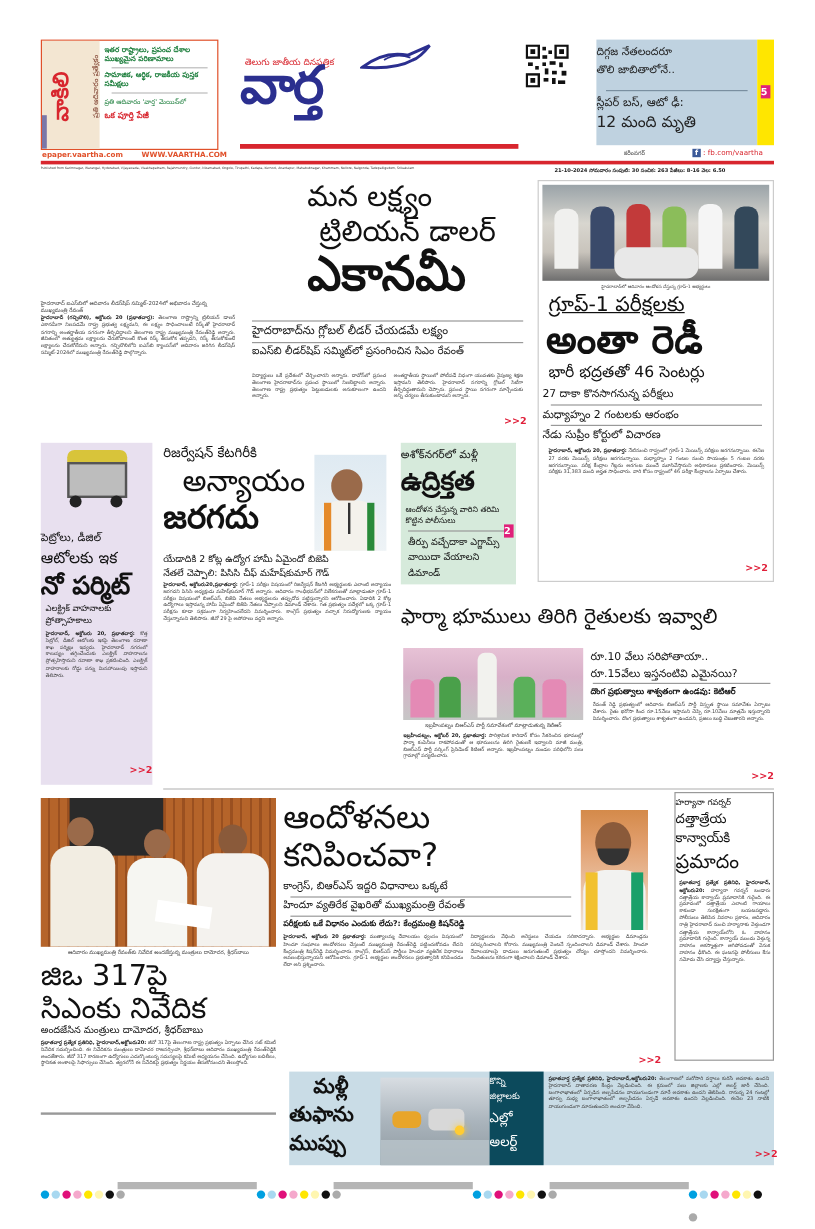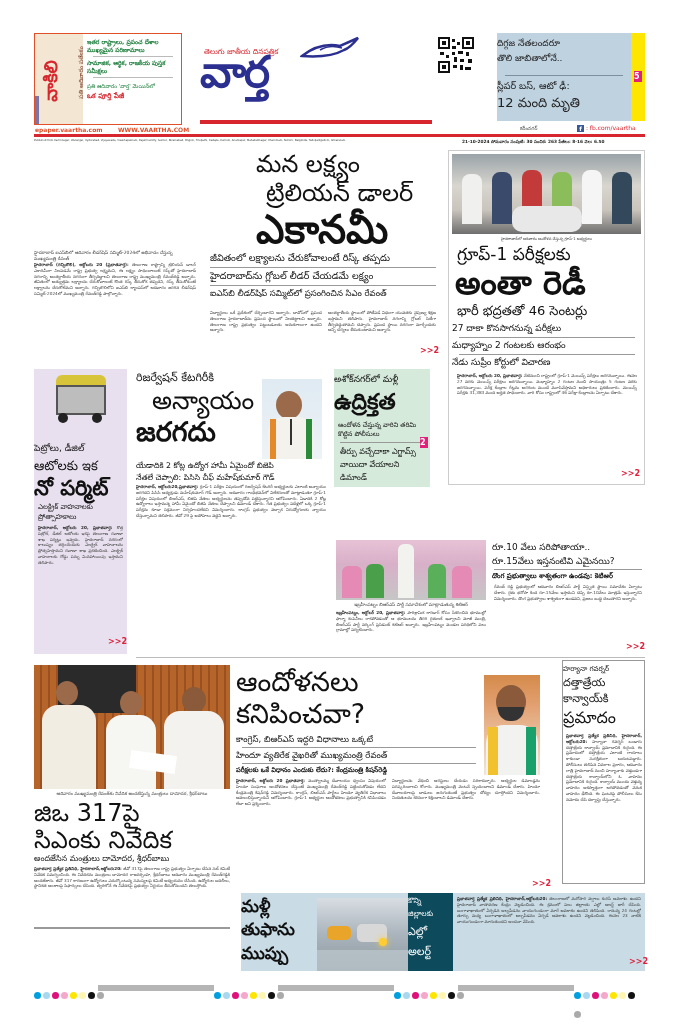--- a/index.html
+++ b/index.html
@@ -91,21 +91,20 @@
   <div class="abs bold" style="left:462px;top:139px;font-size:4.3px;color:#222;white-space:nowrap;">21-10-2024 సోమవారం సంపుటి: 30 సంచిక: 263 పేజీలు: 8-16 వెల: 6.50</div>
 </div>
 
 <div class="abs" style="left:34px;top:150px;width:400px;height:210px;">
   <div class="abs caption" style="left:0;top:100px;width:150px;text-align:left;">హైదరాబాద్ ఐఎస్‌బిలో ఆదివారం లీడర్‌షిప్ సమ్మిట్-2024లో అభివాదం చేస్తున్న ముఖ్యమంత్రి రేవంత్</div>
 
   <div class="abs center" style="left:222px;top:0;width:178px;font-size:24px;line-height:28px;">మన లక్ష్యం</div>
   <div class="abs center" style="left:232px;top:28px;width:178px;font-size:24px;line-height:30px;">ట్రిలియన్ డాలర్</div>
   <div class="abs center bold" style="left:222px;top:56px;width:178px;font-size:40px;line-height:46px;">ఎకానమీ</div>
 
-  <div class="abs center" style="left:176px;top:102px;width:228px;font-size:9.5px;white-space:nowrap;">జీవితంలో లక్ష్యాలను చేరుకోవాలంటే రిస్క్ తప్పదు</div>
   <div class="rule" style="left:176px;top:117px;width:226px;"></div>
   <div class="abs center" style="left:176px;top:120px;width:228px;font-size:9.5px;white-space:nowrap;">హైదరాబాద్‌ను గ్లోబల్ లీడర్ చేయడమే లక్ష్యం</div>
   <div class="rule" style="left:176px;top:135px;width:226px;"></div>
   <div class="abs center" style="left:176px;top:138px;width:228px;font-size:8.5px;white-space:nowrap;">ఐఎస్‌బి లీడర్‌షిప్ సమ్మిట్‌లో ప్రసంగించిన సిఎం రేవంత్</div>
 
   <div class="abs body-text" style="left:0;top:112px;width:162px;height:92px;">
     <span class="dateline">హైదరాబాద్ (గచ్చిబౌలి), అక్టోబరు 20 (ప్రభాతవార్త):</span>
     <span>తెలంగాణ రాష్ట్రాన్ని ట్రిలియన్ డాలర్ ఎకానమీగా నిలపడమే రాష్ట్ర ప్రభుత్వ లక్ష్యమని, ఈ లక్ష్యం సాధించాలంటే రిస్క్‌తో హైదరాబాద్ నగరాన్ని అంతర్జాతీయ నగరంగా తీర్చిదిద్దాలని తెలంగాణ రాష్ట్ర ముఖ్యమంత్రి రేవంత్‌రెడ్డి అన్నారు. జీవితంలో అత్యుత్తమ లక్ష్యాలను చేరుకోవాలంటే కొంత రిస్క్ తీసుకోక తప్పదని, రిస్క్ తీసుకోకుంటే లక్ష్యాలను చేరుకోలేమని అన్నారు. గచ్చిబౌలిలోని ఐఎస్‌బి క్యాంపస్‌లో ఆదివారం జరిగిన లీడర్‌షిప్ సమ్మిట్-2024లో ముఖ్యమంత్రి రేవంత్‌రెడ్డి పాల్గొన్నారు.</span>
   </div>
   <div class="abs body-text" style="left:176px;top:160px;width:112px;height:44px;">విద్యార్థులు ఒకే ప్రదేశంలో చేర్చించారని అన్నారు. దావోస్‌లో ప్రపంచ తెలంగాణ హైదరాబాద్‌ను ప్రపంచ స్థాయిలో నిలబెట్టాలని అన్నారు. తెలంగాణ రాష్ట్ర ప్రభుత్వం పెట్టుబడులకు అనుకూలంగా ఉందని అన్నారు.</div>
@@ -117,21 +116,21 @@
   <div class="photo" style="left:3px;top:3px;width:189px;height:80px;background:linear-gradient(180deg,#9aa3a8 0%,#d8d6cf 40%,#c9c4bc 70%,#6e6e6e 100%);">
     <div class="abs" style="left:10px;top:20px;width:20px;height:50px;background:#f0f0ee;border-radius:8px 8px 0 0;"></div>
     <div class="abs" style="left:40px;top:18px;width:20px;height:52px;background:#3a4a6a;border-radius:8px 8px 0 0;"></div>
     <div class="abs" style="left:70px;top:16px;width:20px;height:54px;background:#c23a3a;border-radius:8px 8px 0 0;"></div>
     <div class="abs" style="left:100px;top:18px;width:20px;height:52px;background:#8bbd5a;border-radius:8px 8px 0 0;"></div>
     <div class="abs" style="left:130px;top:16px;width:20px;height:54px;background:#f5f5f5;border-radius:8px 8px 0 0;"></div>
     <div class="abs" style="left:160px;top:18px;width:20px;height:52px;background:#33485a;border-radius:8px 8px 0 0;"></div>
     <div class="abs" style="left:60px;top:52px;width:70px;height:26px;background:#e8e8e8;border-radius:10px;"></div>
   </div>
   <div class="abs caption" style="left:3px;top:85px;width:189px;font-size:3.8px;">హైదరాబాద్‌లో ఆదివారం ఆందోళన చేస్తున్న గ్రూప్-1 అభ్యర్థులు</div>
-  <div class="abs" style="left:8px;top:92px;width:185px;font-size:17px;line-height:22px;">గ్రూప్-1 పరీక్షలకు</div>
+  <div class="abs" style="left:8px;top:92px;width:185px;font-size:17px;line-height:22px;text-decoration:underline;">గ్రూప్-1 పరీక్షలకు</div>
   <div class="abs bold" style="left:6px;top:112px;width:188px;font-size:32px;line-height:40px;">అంతా రెడీ</div>
   <div class="abs" style="left:8px;top:152px;width:185px;font-size:13px;white-space:nowrap;">భారీ భద్రతతో 46 సెంటర్లు</div>
   <div class="abs center" style="left:3px;top:172px;width:189px;font-size:9px;">27 దాకా కొనసాగనున్న పరీక్షలు</div>
   <div class="rule" style="left:10px;top:186px;width:176px;"></div>
   <div class="abs center" style="left:3px;top:189px;width:189px;font-size:9px;">మధ్యాహ్నం 2 గంటలకు ఆరంభం</div>
   <div class="rule" style="left:10px;top:203px;width:176px;"></div>
   <div class="abs center" style="left:3px;top:206px;width:189px;font-size:9px;">నేడు సుప్రీం కోర్టులో విచారణ</div>
   <div class="abs body-text" style="left:8px;top:222px;width:180px;height:104px;">
     <span class="dateline">హైదరాబాద్, అక్టోబరు 20, ప్రభాతవార్త:</span>
     <span>నేటినుంచి రాష్ట్రంలో గ్రూప్-1 మెయిన్స్ పరీక్షలు జరగనున్నాయి. ఈనెల 27 వరకు మెయిన్స్ పరీక్షలు జరగనున్నాయి. మధ్యాహ్నం 2 గంటల నుంచి సాయంత్రం 5 గంటల వరకు జరగనున్నాయి. పరీక్ష కేంద్రాల గేట్లను అరగంట ముందే మూసివేస్తామని అధికారులు ప్రకటించారు. మెయిన్స్ పరీక్షకు 31,383 మంది అర్హత సాధించారు. వారి కోసం రాష్ట్రంలో 46 పరీక్షా కేంద్రాలను ఏర్పాటు చేశారు.</span>
@@ -179,20 +178,21 @@
 <div class="abs" style="left:334px;top:369px;width:96px;height:118px;background:#d6eadb;">
   <div class="abs center" style="left:0;top:5px;width:96px;font-size:9px;">అశోక్‌నగర్‌లో మళ్లీ</div>
   <div class="abs center bold" style="left:0;top:18px;width:96px;font-size:22px;line-height:30px;">ఉద్రిక్తత</div>
   <div class="abs center" style="left:4px;top:52px;width:86px;font-size:6.5px;line-height:9px;">ఆందోళన చేస్తున్న వారిని తరిమి కొట్టిన పోలీసులు</div>
   <div class="rule" style="left:6px;top:73px;width:80px;"></div>
   <div class="abs center" style="left:6px;top:76px;width:80px;font-size:8px;line-height:13px;">తీర్పు వచ్చేదాకా ఎగ్జామ్స్ వాయిదా వేయాలని డిమాండ్</div>
   <div class="abs bold center" style="left:86px;top:68px;width:8px;height:11px;font-size:8px;line-height:11px;background:#e0207a;color:#fff;">2</div>
 </div>
 
 <div class="abs" style="left:334px;top:502px;width:311px;height:160px;">
+  <div class="abs" style="left:0;top:0;width:311px;font-size:17px;line-height:24px;white-space:nowrap;">ఫార్మా భూములు తిరిగి రైతులకు ఇవ్వాలి</div>
   <div class="photo" style="left:2px;top:38px;width:150px;height:60px;background:linear-gradient(180deg,#e7c2d6 0%,#d8b0c8 40%,#c6c6c6 100%);">
     <div class="abs" style="left:62px;top:4px;width:16px;height:54px;background:#f2f2ee;border-radius:6px 6px 0 0;"></div>
     <div class="abs" style="left:6px;top:26px;width:20px;height:32px;background:#e48ab5;border-radius:6px 6px 0 0;"></div>
     <div class="abs" style="left:30px;top:24px;width:18px;height:34px;background:#4aa04a;border-radius:6px 6px 0 0;"></div>
     <div class="abs" style="left:92px;top:24px;width:18px;height:34px;background:#5ab05a;border-radius:6px 6px 0 0;"></div>
     <div class="abs" style="left:116px;top:26px;width:20px;height:32px;background:#e48ab5;border-radius:6px 6px 0 0;"></div>
   </div>
   <div class="abs caption" style="left:2px;top:100px;width:150px;">ఇబ్రహీంపట్నం బిఆర్ఎస్ పార్టీ సమావేశంలో మాట్లాడుతున్న కెటిఆర్</div>
   <div class="abs center" style="left:158px;top:40px;width:150px;font-size:9px;">రూ.10 వేలు సరిపోతాయా..</div>
   <div class="abs center" style="left:158px;top:54px;width:152px;font-size:9px;white-space:nowrap;">రూ.15వేలు ఇస్తనంటివి ఎమైనయి?</div>
@@ -257,21 +257,21 @@
   <div class="abs center" style="left:0;top:14px;width:81px;font-size:11px;line-height:16px;">దత్తాత్రేయ</div>
   <div class="abs center" style="left:0;top:30px;width:81px;font-size:11px;line-height:16px;">కాన్వాయ్‌కి</div>
   <div class="abs center" style="left:0;top:46px;width:81px;font-size:16px;line-height:22px;">ప్రమాదం</div>
   <div class="abs body-text" style="left:3px;top:72px;width:76px;height:148px;">
     <span class="dateline">ప్రభాతవార్త ప్రత్యేక ప్రతినిధి, హైదరాబాద్, అక్టోబరు20:</span>
     <span>హర్యానా గవర్నర్ బండారు దత్తాత్రేయ కాన్వాయ్ ప్రమాదానికి గురైంది. ఈ ప్రమాదంలో దత్తాత్రేయ ఎలాంటి గాయాలు కాకుండా సురక్షితంగా బయటపడ్డారు. పోలీసులు తెలిపిన వివరాల ప్రకారం, ఆదివారం రాత్రి హైదరాబాద్ నుంచి హర్యానాకు వెళ్తుండగా దత్తాత్రేయ కాన్వాయ్‌లోని ఓ వాహనం ప్రమాదానికి గురైంది. కాన్వాయ్ ముందు వెళ్తున్న వాహనం అకస్మాత్తుగా ఆగిపోవడంతో వెనుక వాహనం ఢీకొంది. ఈ ఘటనపై పోలీసులు కేసు నమోదు చేసి దర్యాప్తు చేస్తున్నారు.</span>
   </div>
 </div>
 
 <div class="abs" style="left:241px;top:893px;width:404px;height:78px;background:#c9dce6;">
-  <div class="abs center bold" style="left:0;top:2px;width:76px;font-size:17px;line-height:22px;">మళ్లీ</div>
+  <div class="abs center bold" style="left:0;top:2px;width:76px;font-size:17px;line-height:22px;padding-left:20px;">మళ్లీ</div>
   <div class="abs center bold" style="left:0;top:25px;width:76px;font-size:17px;line-height:22px;">తుఫాను</div>
   <div class="abs center bold" style="left:0;top:48px;width:76px;font-size:17px;line-height:24px;">ముప్పు</div>
   <div class="photo" style="left:76px;top:5px;width:91px;height:73px;background:linear-gradient(180deg,#d8dde2 0%,#aab4bc 50%,#8d989f 100%);">
     <div class="abs" style="left:10px;top:28px;width:24px;height:14px;background:#e8a52a;border-radius:5px;"></div>
     <div class="abs" style="left:40px;top:26px;width:30px;height:18px;background:#d8d8d8;border-radius:5px;"></div>
     <div class="abs" style="left:62px;top:40px;width:8px;height:8px;background:#ffcc33;border-radius:50%;box-shadow:0 0 6px #ffcc33;"></div>
     <div class="abs" style="left:0;top:52px;width:91px;height:21px;background:#b9c4cb;opacity:.8;"></div>
   </div>
   <div class="abs" style="left:98px;top:0;width:115px;height:78px;background:transparent;"></div>
   <div class="abs" style="left:167px;top:0;width:45px;height:78px;background:#0c4a5c;">

